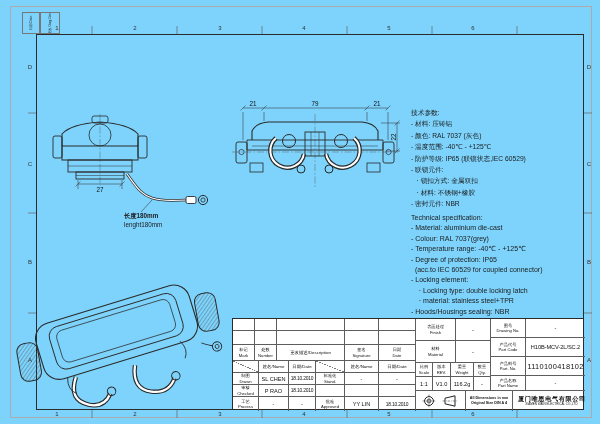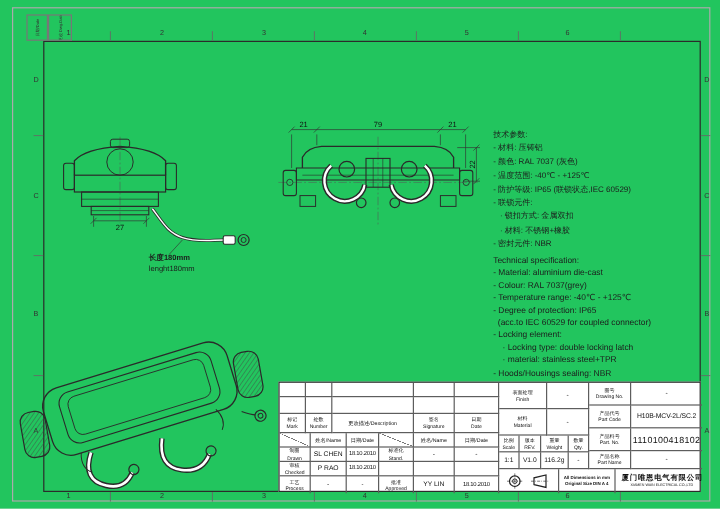--- a/index.html
+++ b/index.html
@@ -1,16 +1,16 @@
 <!DOCTYPE html>
 <html><head>
 <meta charset="utf-8">
 <style>
   html,body{margin:0;padding:0;background:#e8e8e8;}
-  .stage{position:relative;width:600px;height:424px;background:#22c55e;overflow:hidden;
+  .stage{position:relative;width:600px;height:424px;background:#7dd3fc;overflow:hidden;
          font-family:"Liberation Sans","DejaVu Sans",sans-serif;color:#111;}
   .abs{position:absolute;box-sizing:border-box;}
   .outer-border{left:10px;top:6px;width:582px;height:412px;border:1px solid #ababab;}
   .frame{left:36px;top:34px;width:548px;height:376px;border:1.6px solid #2b2b2b;}
   .ruler-num{font-size:6px;color:#333;width:12px;text-align:center;}
   .ruler-letter{font-size:6px;color:#333;width:8px;text-align:center;}
   .corner-box{border:0.8px solid #777;display:flex;align-items:center;justify-content:center;overflow:hidden;}
   .vtext{transform:rotate(-90deg);font-size:3.4px;color:#333;white-space:nowrap;}
   .spec{white-space:pre;color:#1c1c1c;}
   .spec-cn{left:411px;top:107px;font-size:6.7px;line-height:11.4px;}

